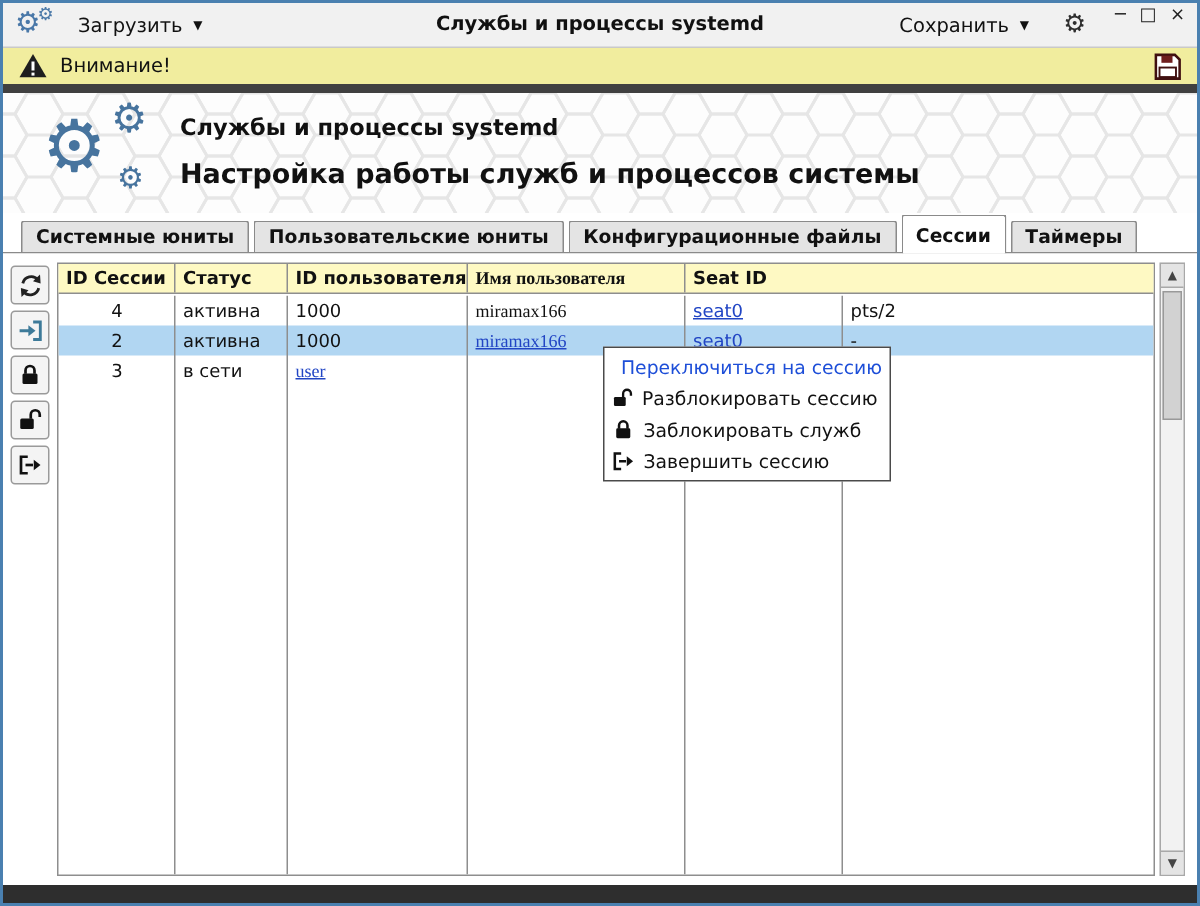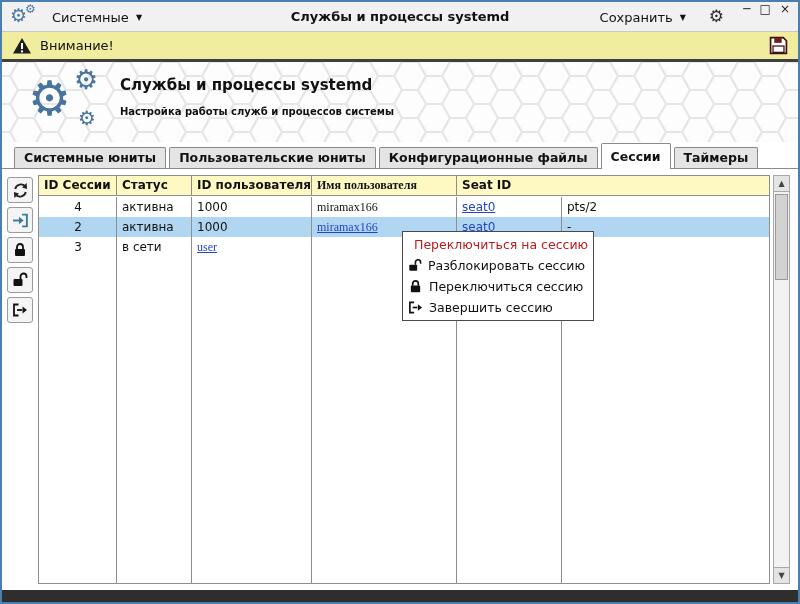--- a/index.html
+++ b/index.html
@@ -20,34 +20,34 @@
   .menu-btn .caret { font-size:8px; vertical-align:2px; margin-left:3px; }
   .btn-load { left:50px; }
   .btn-save { right:112px;text-align:right; }
   .tb-title { position:absolute; left:0; right:0; top:0; height:30px; line-height:30px;
               text-align:center; font-weight:bold; pointer-events:none; }
   .tb-gear { position:absolute; right:74px; top:4px; font-size:17px; color:#2e2e2e; cursor:pointer; }
   .win-controls { position:absolute; right:8px; top:0; display:flex; gap:9px; }
   .win-controls span { font-size:12px; line-height:14px; cursor:pointer; color:#222; }
 
   
-  .warnbar { height:30px; background:#f1ed9e; border-bottom:3px solid #404040;
+  .warnbar { height:30px; background:#f1ed9e; border-bottom:6px solid #404040;
              display:flex; align-items:center; padding:0 10px; flex:0 0 auto; }
   .warn-text { margin-left:8px; font-size:13px; }
   .warn-save { margin-left:auto; cursor:pointer; display:flex; }
 
   
   .header { height:80px; position:relative; overflow:hidden; background:#fdfdfd; flex:0 0 auto; }
   .hexbg { position:absolute; left:0; top:0; }
   .hdr-logo { position:absolute; left:26px; top:4px; width:86px; height:72px; color:#47749e; }
   .hdr-logo .g1 { position:absolute; left:0; top:8px; font-size:48px; line-height:48px; }
   .hdr-logo .g2 { position:absolute; left:46px; top:0; font-size:27px; line-height:27px; }
   .hdr-logo .g3 { position:absolute; left:50px; top:42px; font-size:20px; line-height:20px; }
   .hdr-title { position:absolute; left:118px; top:14px; font-size:15px; font-weight:bold; }
-  .hdr-sub   { position:absolute; left:118px; top:44px; font-size:10px; font-weight:bold; }
+  .hdr-sub   { position:absolute; left:118px; top:44px; font-size:18px; font-weight:bold; }
 
   
   .tabbar { height:27px; display:flex; align-items:flex-end; padding-left:12px;
             border-bottom:1px solid #8a8a8a; background:#fff; flex:0 0 auto; position:relative; }
   .tab { height:21px; line-height:20px; padding:0 9px; background:#e4e4e4;
          border:1px solid #8a8a8a; border-bottom:none; margin-right:3px;
          font-size:12.5px; border-radius:2px 2px 0 0; cursor:pointer; white-space:nowrap;font-weight:bold; }
   .tab.active { height:26px; line-height:25px; background:#fff; margin-bottom:-1px;
                 position:relative; z-index:2; }
 
@@ -84,39 +84,39 @@
   .sbtn.up { top:0; border-bottom:1px solid #a8a8a8; }
   .sbtn.down { bottom:0; border-top:1px solid #a8a8a8; }
   .sthumb { position:absolute; left:1px; right:1px; top:18px; height:86px;
             background:#d2d2d2; border:1px solid #999; cursor:pointer; }
 
   
   .ctxmenu { position:absolute; left:400px; top:62px; width:192px; background:#fff;
              border:1px solid #4a4a4a; z-index:10; padding:2px 0; }
   .ctxitem { height:21px; display:flex; align-items:center; gap:6px;
              padding:0 8px 0 5px; font-size:12.5px; cursor:pointer; white-space:nowrap; }
-  .ctxitem.disabled { color:#b91c1c; cursor:default; }
+  .ctxitem.disabled { color:#1d4ed8; cursor:default; }
 
   
   .bottombar { height:12px; background:#2e2e2e; flex:0 0 auto; }
 
   svg { display:block; }
 </style>
 </head>
 <body>
 
 <div class="window">
 
   <div class="titlebar">
     <div class="tb-logo">
       <span class="g1">⚙</span>
       <span class="g2">⚙</span>
     </div>
     <button class="menu-btn btn-load">
-      <span>Системные</span>
+      <span>Загрузить</span>
       <span class="caret">▼</span>
     </button>
     <div class="tb-title">Службы и процессы systemd</div>
     <button class="menu-btn btn-save">
       <span>Сохранить</span>
       <span class="caret">▼</span>
     </button>
     <span class="tb-gear">⚙</span>
     <div class="win-controls">
       <span>─</span>
@@ -277,21 +277,21 @@
           <rect x="1.5" y="7" width="9" height="7" rx="1" fill="#111"></rect>
           <path d="M8.5 7.2 V4.5 a3 3 0 0 1 6 0 V6" fill="none" stroke="#111" stroke-width="1.8"></path>
         </svg>
         <span>Разблокировать сессию</span>
       </div>
       <div class="ctxitem">
         <svg width="15" height="15" viewBox="0 0 16 16">
           <rect x="3" y="7" width="10" height="7" rx="1" fill="#111"></rect>
           <path d="M5 7.2 V5 a3 3 0 0 1 6 0 V7.2" fill="none" stroke="#111" stroke-width="1.8"></path>
         </svg>
-        <span>Переключиться сессию</span>
+        <span>Заблокировать служб</span>
       </div>
       <div class="ctxitem">
         <svg width="15" height="15" viewBox="0 0 16 16">
           <path d="M6.5 2.5 H2 V13.5 H6.5" fill="none" stroke="#111" stroke-width="1.8"></path>
           <line x1="5" y1="8" x2="10" y2="8" stroke="#111" stroke-width="1.8"></line>
           <polygon points="15,8 10.5,4.5 10.5,11.5" fill="#111"></polygon>
         </svg>
         <span>Завершить сессию</span>
       </div>
     </div>

